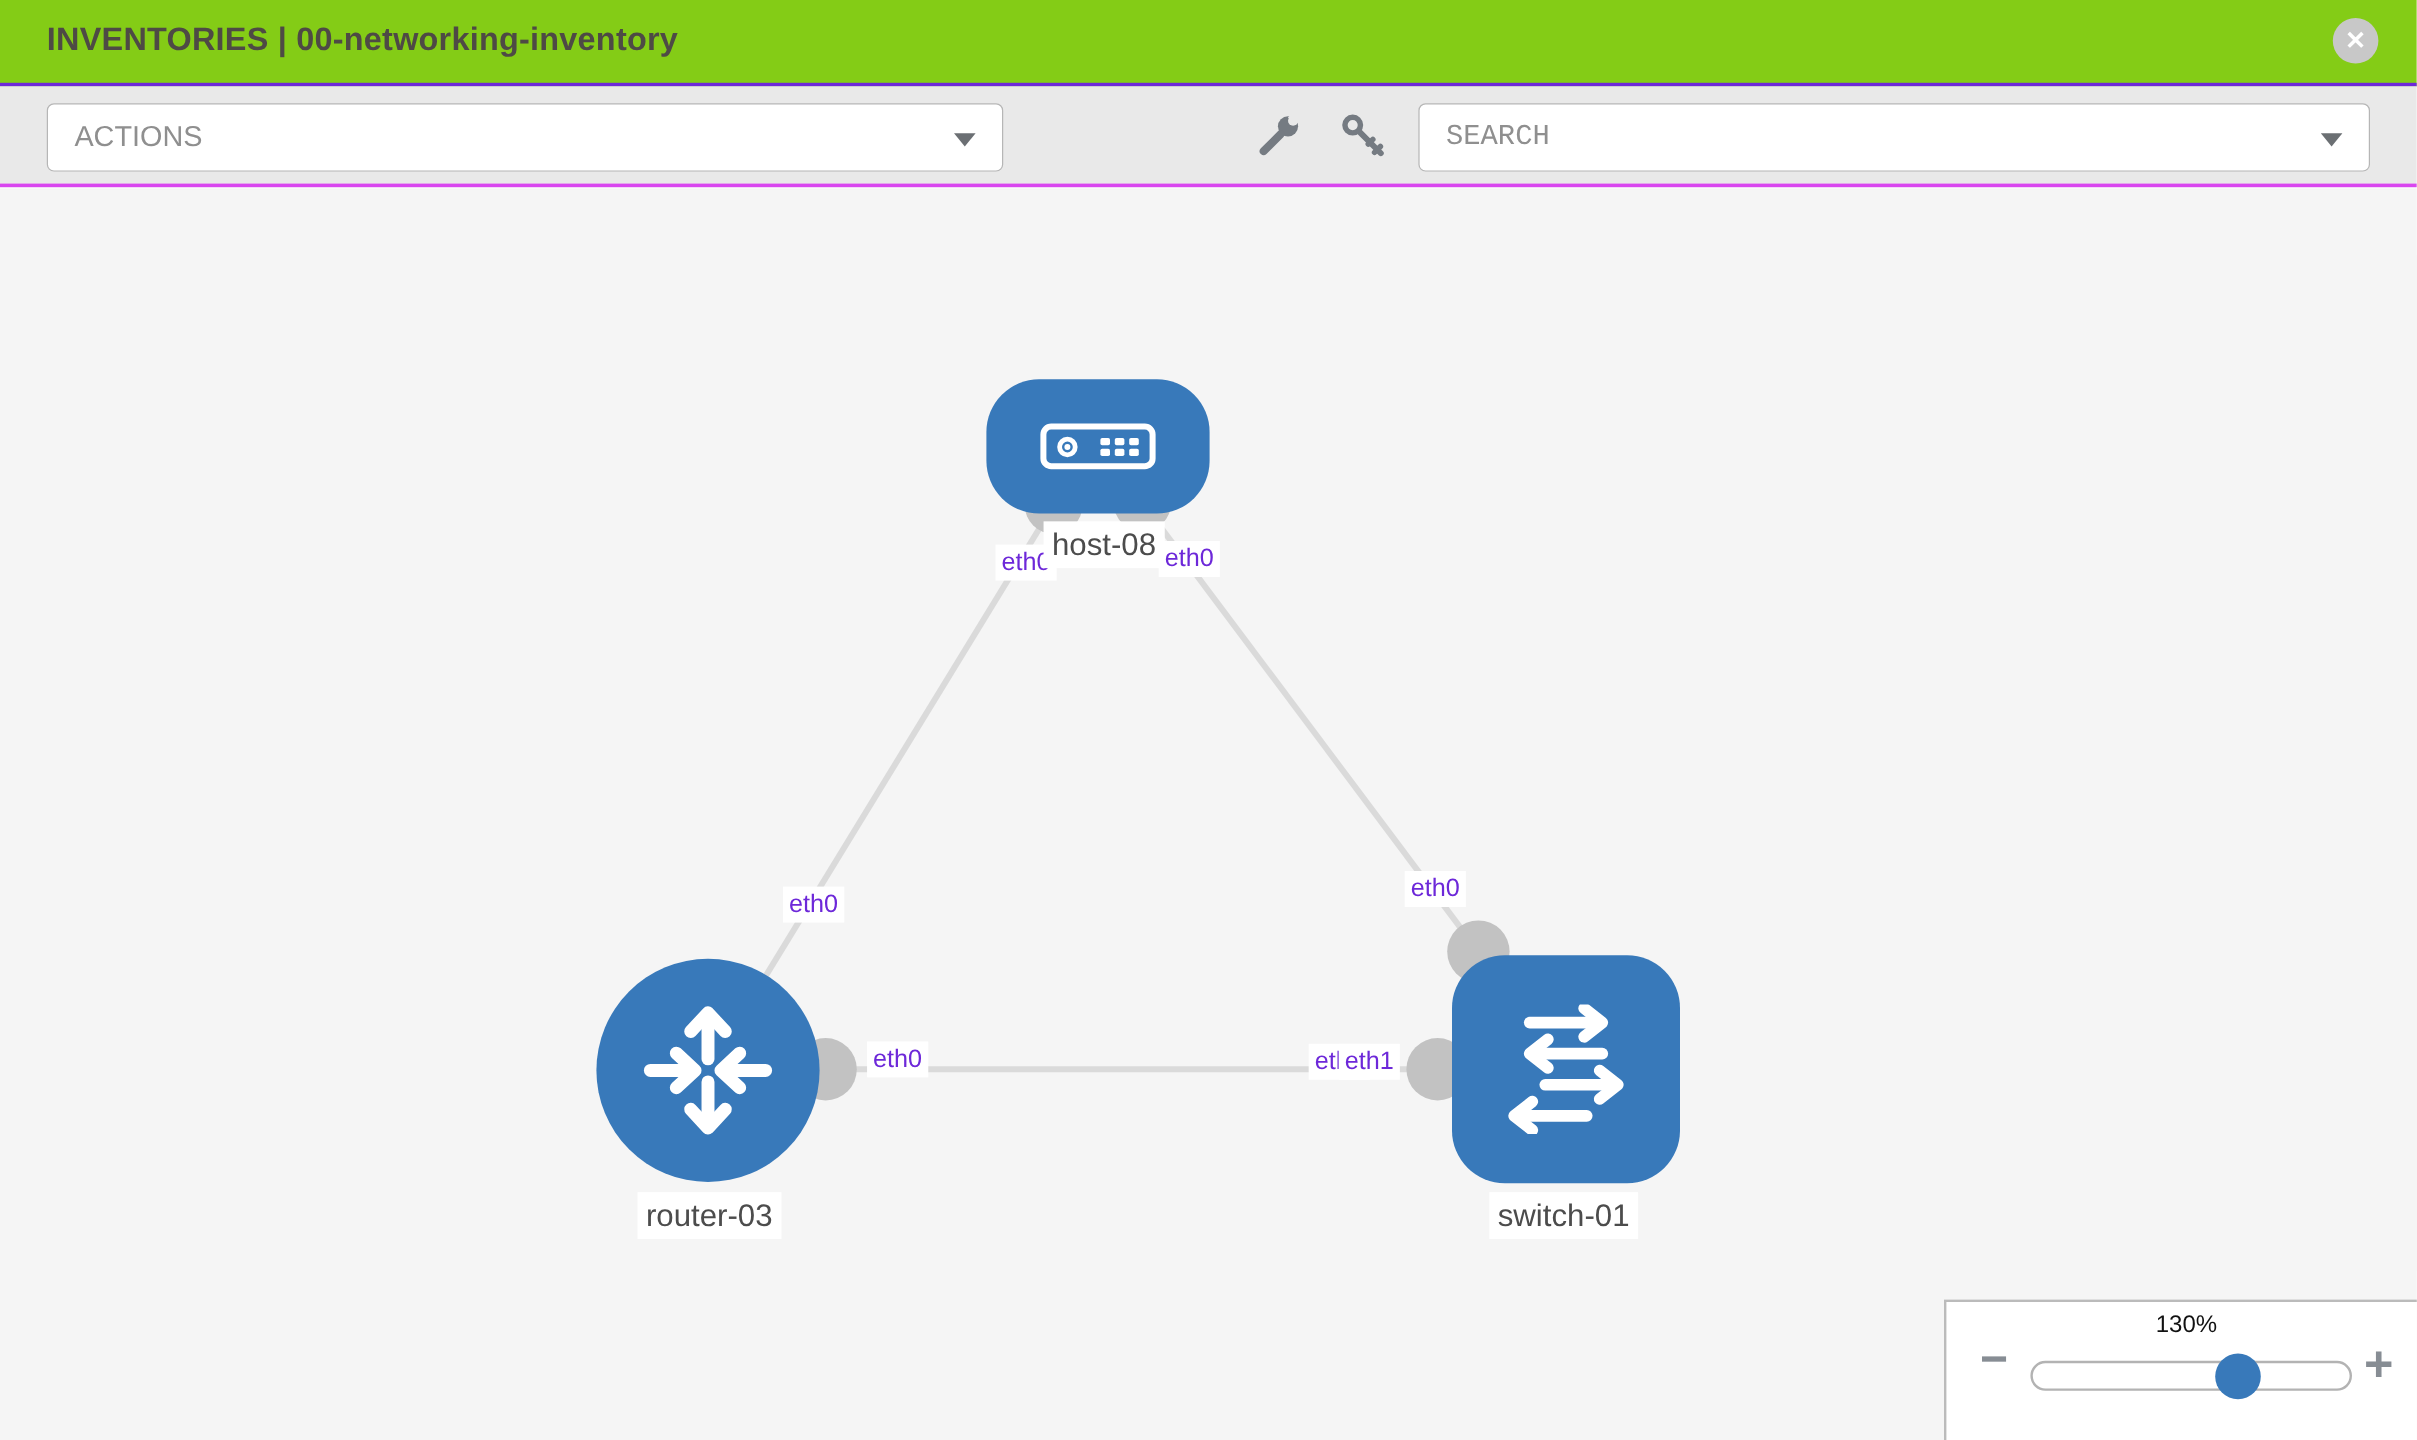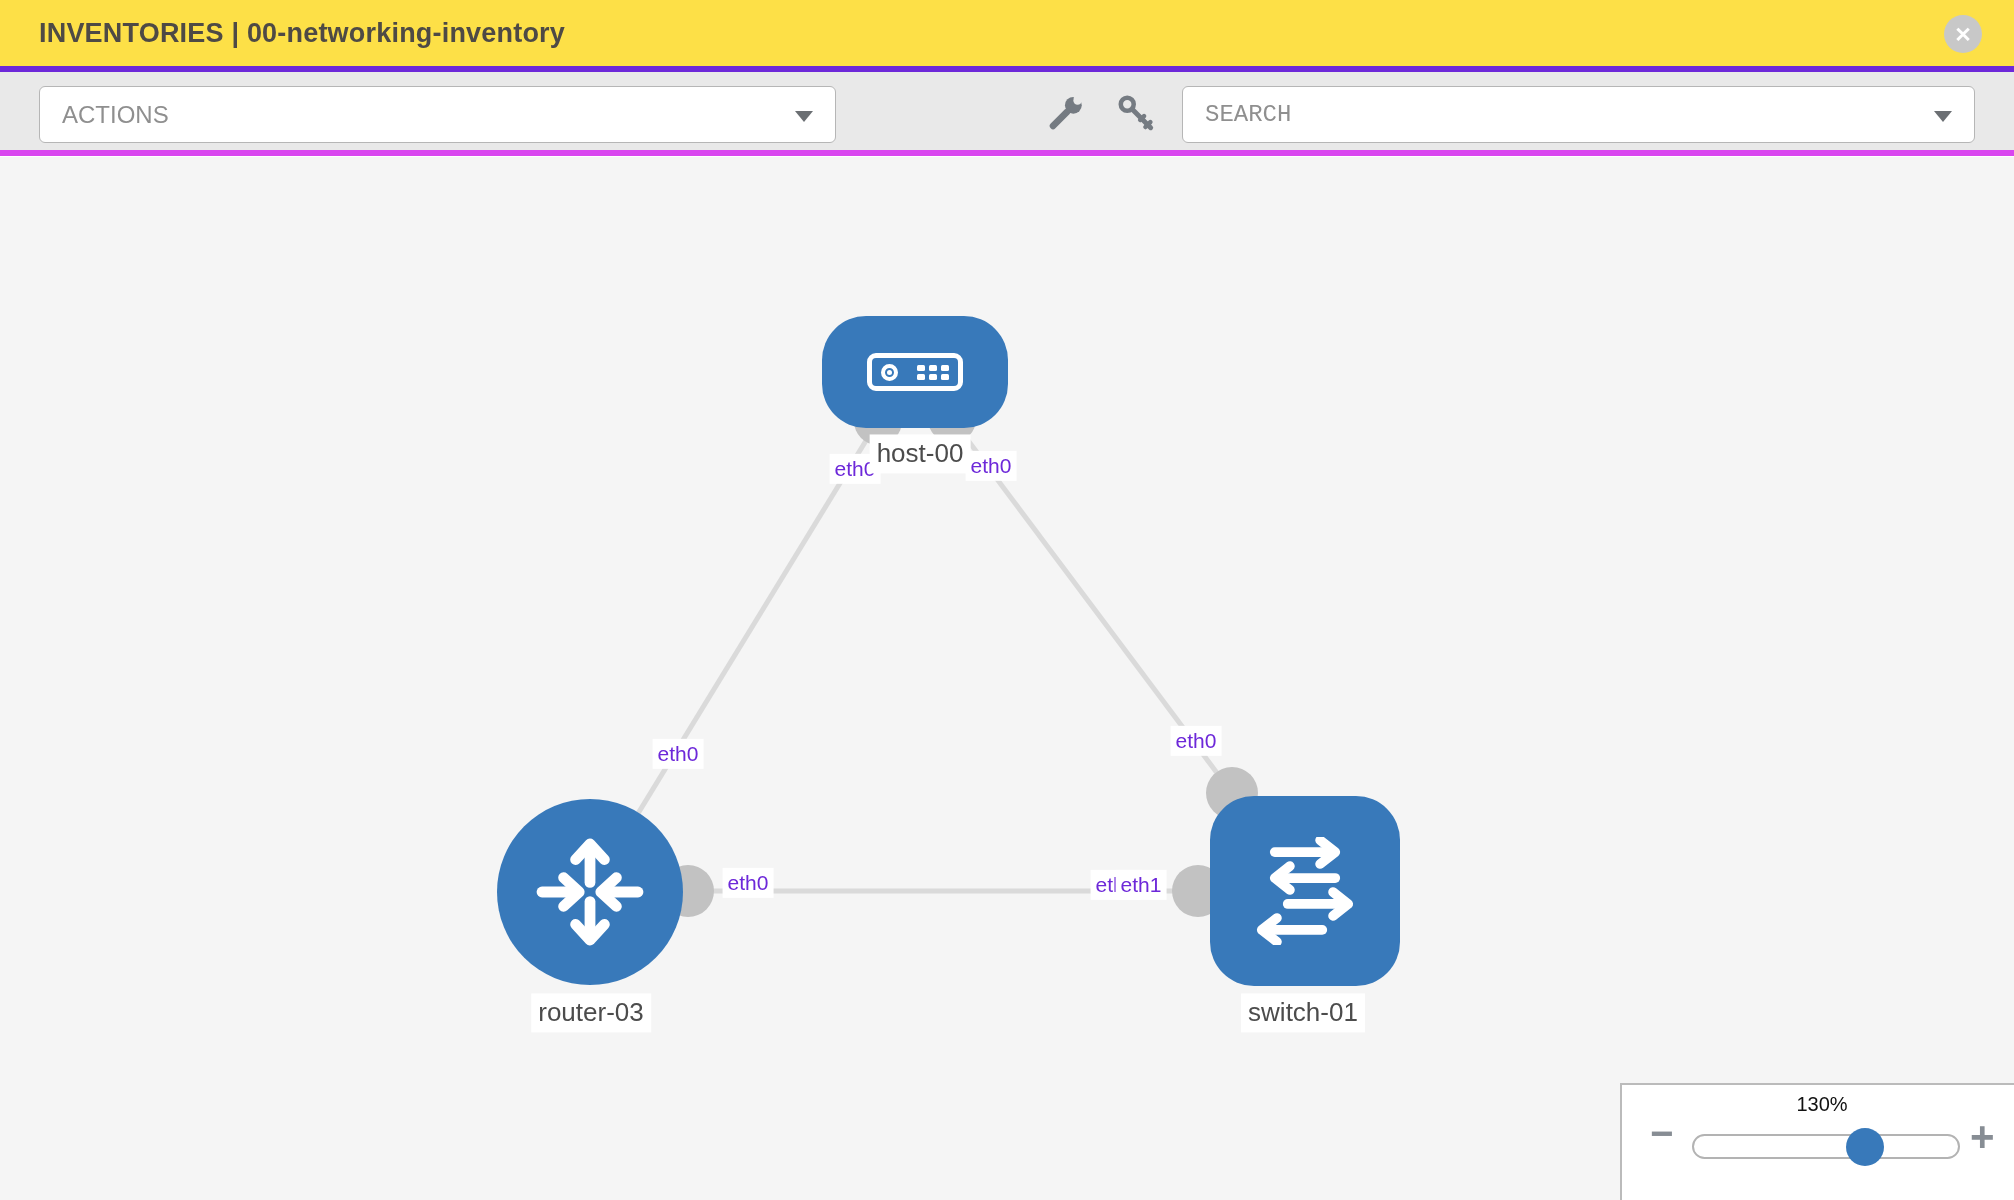--- a/index.html
+++ b/index.html
@@ -1,31 +1,31 @@
 <!DOCTYPE html>
 <html><head>
 <meta charset="utf-8">
 <style>
   * { margin:0; padding:0; box-sizing:border-box; }
   html,body { width:2014px; height:1200px; overflow:hidden; background:#fff;
               font-family:"Liberation Sans", sans-serif; }
 
   
-  .header { position:relative; width:100%; height:72px; background:#fde047;
-            border-bottom:6px solid #6d28d9; }
+  .header { position:relative; width:100%; height:72px; background:#84cc16;
+            border-bottom:3px solid #6d28d9; }
   .page-title { position:absolute; left:39px; top:18px; font-size:27px; font-weight:bold;
                 color:#4e4a45; letter-spacing:.2px; }
   .close-btn { position:absolute; right:32px; top:15px; width:38px; height:38px;
                border-radius:50%; background:#c8c8c8; cursor:pointer;
                display:flex; align-items:center; justify-content:center; }
   .close-x { color:#fff; font-size:21px; font-weight:bold; line-height:1; }
 
   
   .toolbar { position:relative; width:100%; height:84px; background:#e9e9e9;
-             border-bottom:6px solid #d946ef; }
+             border-bottom:3px solid #d946ef; }
   .select { position:absolute; top:14px; height:57px; background:#fff;
             border:1px solid #b6b6b6; border-radius:6px; display:flex;
             align-items:center; padding:0 22px; cursor:pointer; }
   .select .value { font-size:24px; color:#8f8f8f; }
   .select .caret { position:absolute; right:22px; top:50%; margin-top:-4px;
                    width:0; height:0; border-left:9px solid transparent;
                    border-right:9px solid transparent; border-top:11px solid #6b6f73; }
   .select.actions { left:39px;  width:797px; }
   .select.search  { left:1182px; width:793px;font-family:Liberation Mono, monospace; }
   .tool-icons { position:absolute; left:1044px; top:18px; display:flex; gap:26px; }
@@ -178,21 +178,21 @@
         <path d="M64 3 L78 14 L64 25"></path>
       <path d="M78 38 H24"></path>
         <path d="M36 27 L22 38 L36 49"></path>
       <path d="M34 62 H88"></path>
         <path d="M76 51 L90 62 L76 73"></path>
       <path d="M66 86 H12"></path>
         <path d="M24 75 L10 86 L24 97"></path>
     </svg>
   </div>
 
-  <span class="lbl node-lbl lbl-host">host-00</span>
+  <span class="lbl node-lbl lbl-host">host-08</span>
   <span class="lbl node-lbl lbl-router">router-03</span>
   <span class="lbl node-lbl lbl-switch">switch-01</span>
 
   <span class="lbl eth-host-l">eth0</span>
   <span class="lbl eth-host-r">eth0</span>
   <span class="lbl eth-routerup">eth0</span>
   <span class="lbl eth-switchup">eth0</span>
   <span class="lbl eth-router-r">eth0</span>
   <span class="lbl under eth-sw-under">eth1</span>
   <span class="lbl over eth-sw-over">eth1</span>

